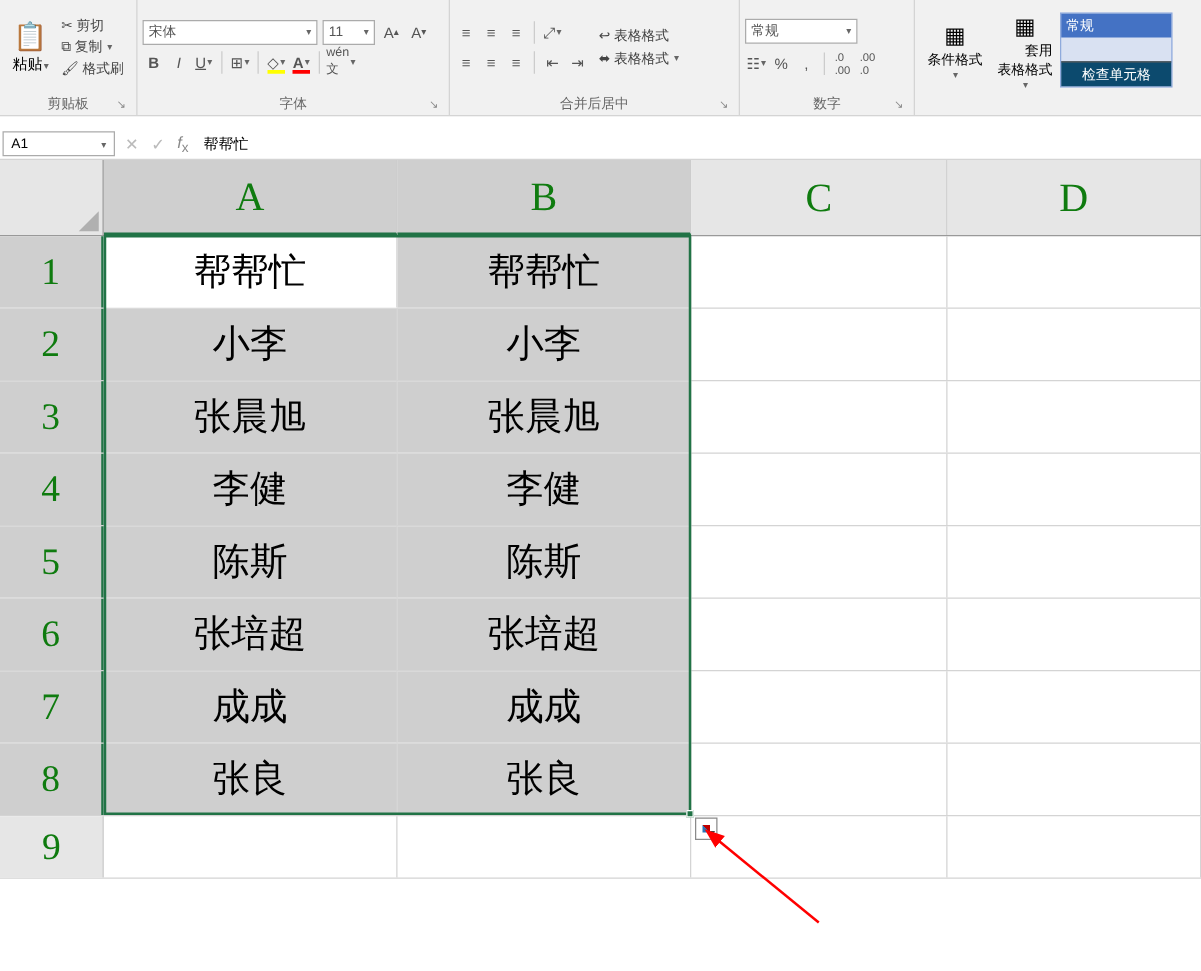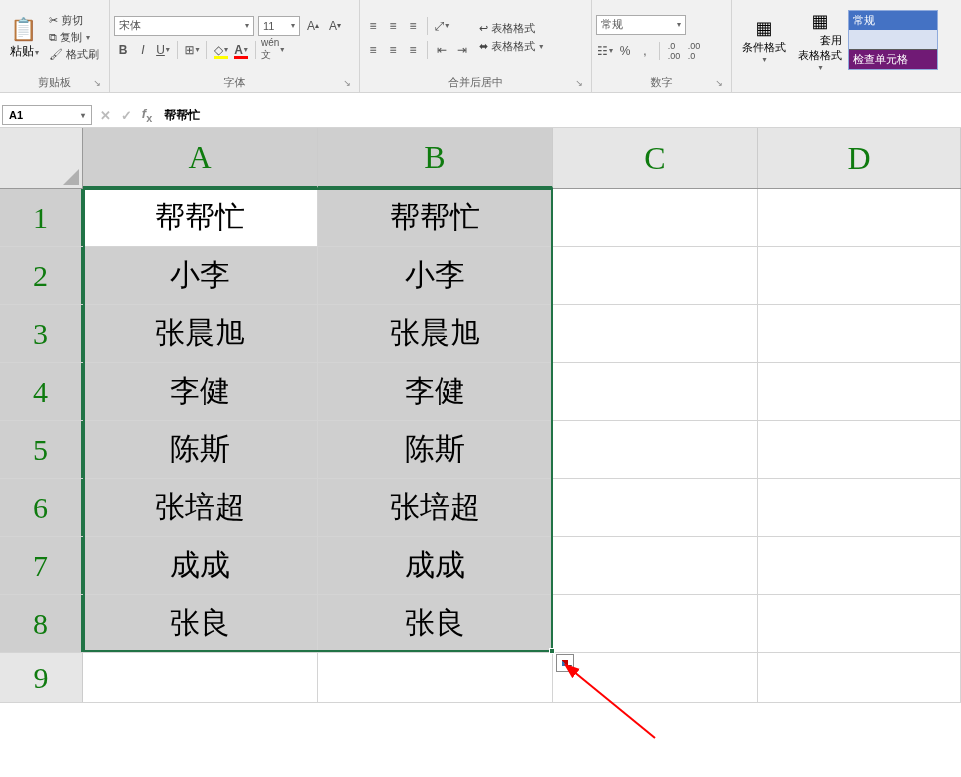--- a/index.html
+++ b/index.html
@@ -34,24 +34,24 @@
 
 .num-rows { display: flex; flex-direction: column; gap: 6px; }
 .num-fmt { width: 90px; }
 .num-row2 { display: flex; gap: 2px; align-items: center; }
 
 .styles-col { display: flex; flex-direction: column; align-items: center; padding: 2px 6px; cursor: pointer; }
 .styles-col .sicon { width: 28px; height: 24px; display: flex; align-items: center; justify-content: center; font-size: 18px; }
 
 .cellstyle-box { width: 90px; height: 60px; border: 1px solid #8faadc; background: #d9e1f2; display: flex; flex-direction: column; }
 .cellstyle-hdr { background: #4472c4; color: #fff; font-size: 11px; padding: 2px 4px; }
-.cellstyle-btn { margin-top: auto; background: #701a75; color: #fff; font-size: 11px; padding: 2px 4px; border-top: 1px solid #5a5a5a; text-align: left; }
-
-
-.fbar { height: 25px; border-bottom: 1px solid #d4d4d4; display: flex; align-items: stretch; margin-top: 10px; font-weight: bold; }
+.cellstyle-btn { margin-top: auto; background: #0c4a6e; color: #fff; font-size: 11px; padding: 2px 4px; border-top: 1px solid #5a5a5a; text-align: center; }
+
+
+.fbar { height: 25px; border-bottom: 1px solid #d4d4d4; display: flex; align-items: stretch; margin-top: 10px; }
 .namebox { width: 90px; border: 1px solid #ababab; margin: 2px; background: #fff; display: flex; align-items: center; padding: 0 6px; font-size: 11px; }
 .namebox .caret { margin-left: auto; font-size: 8px; color: #666; }
 .fbar-btns { display: flex; align-items: center; padding: 0 6px; gap: 10px; color: #888; }
 .fbar-btns span { cursor: pointer; font-size: 13px; }
 .fbar-input { flex: 1; display: flex; align-items: center; padding: 0 6px; font-size: 12px; }
 
 
 .grid { position: relative; }
 .ghead { display: flex; border-bottom: 1px solid #999; }
 .selall { width: 83px; height: 60px; background: #e6e6e6; border-right: 1px solid #999; position: relative; }

